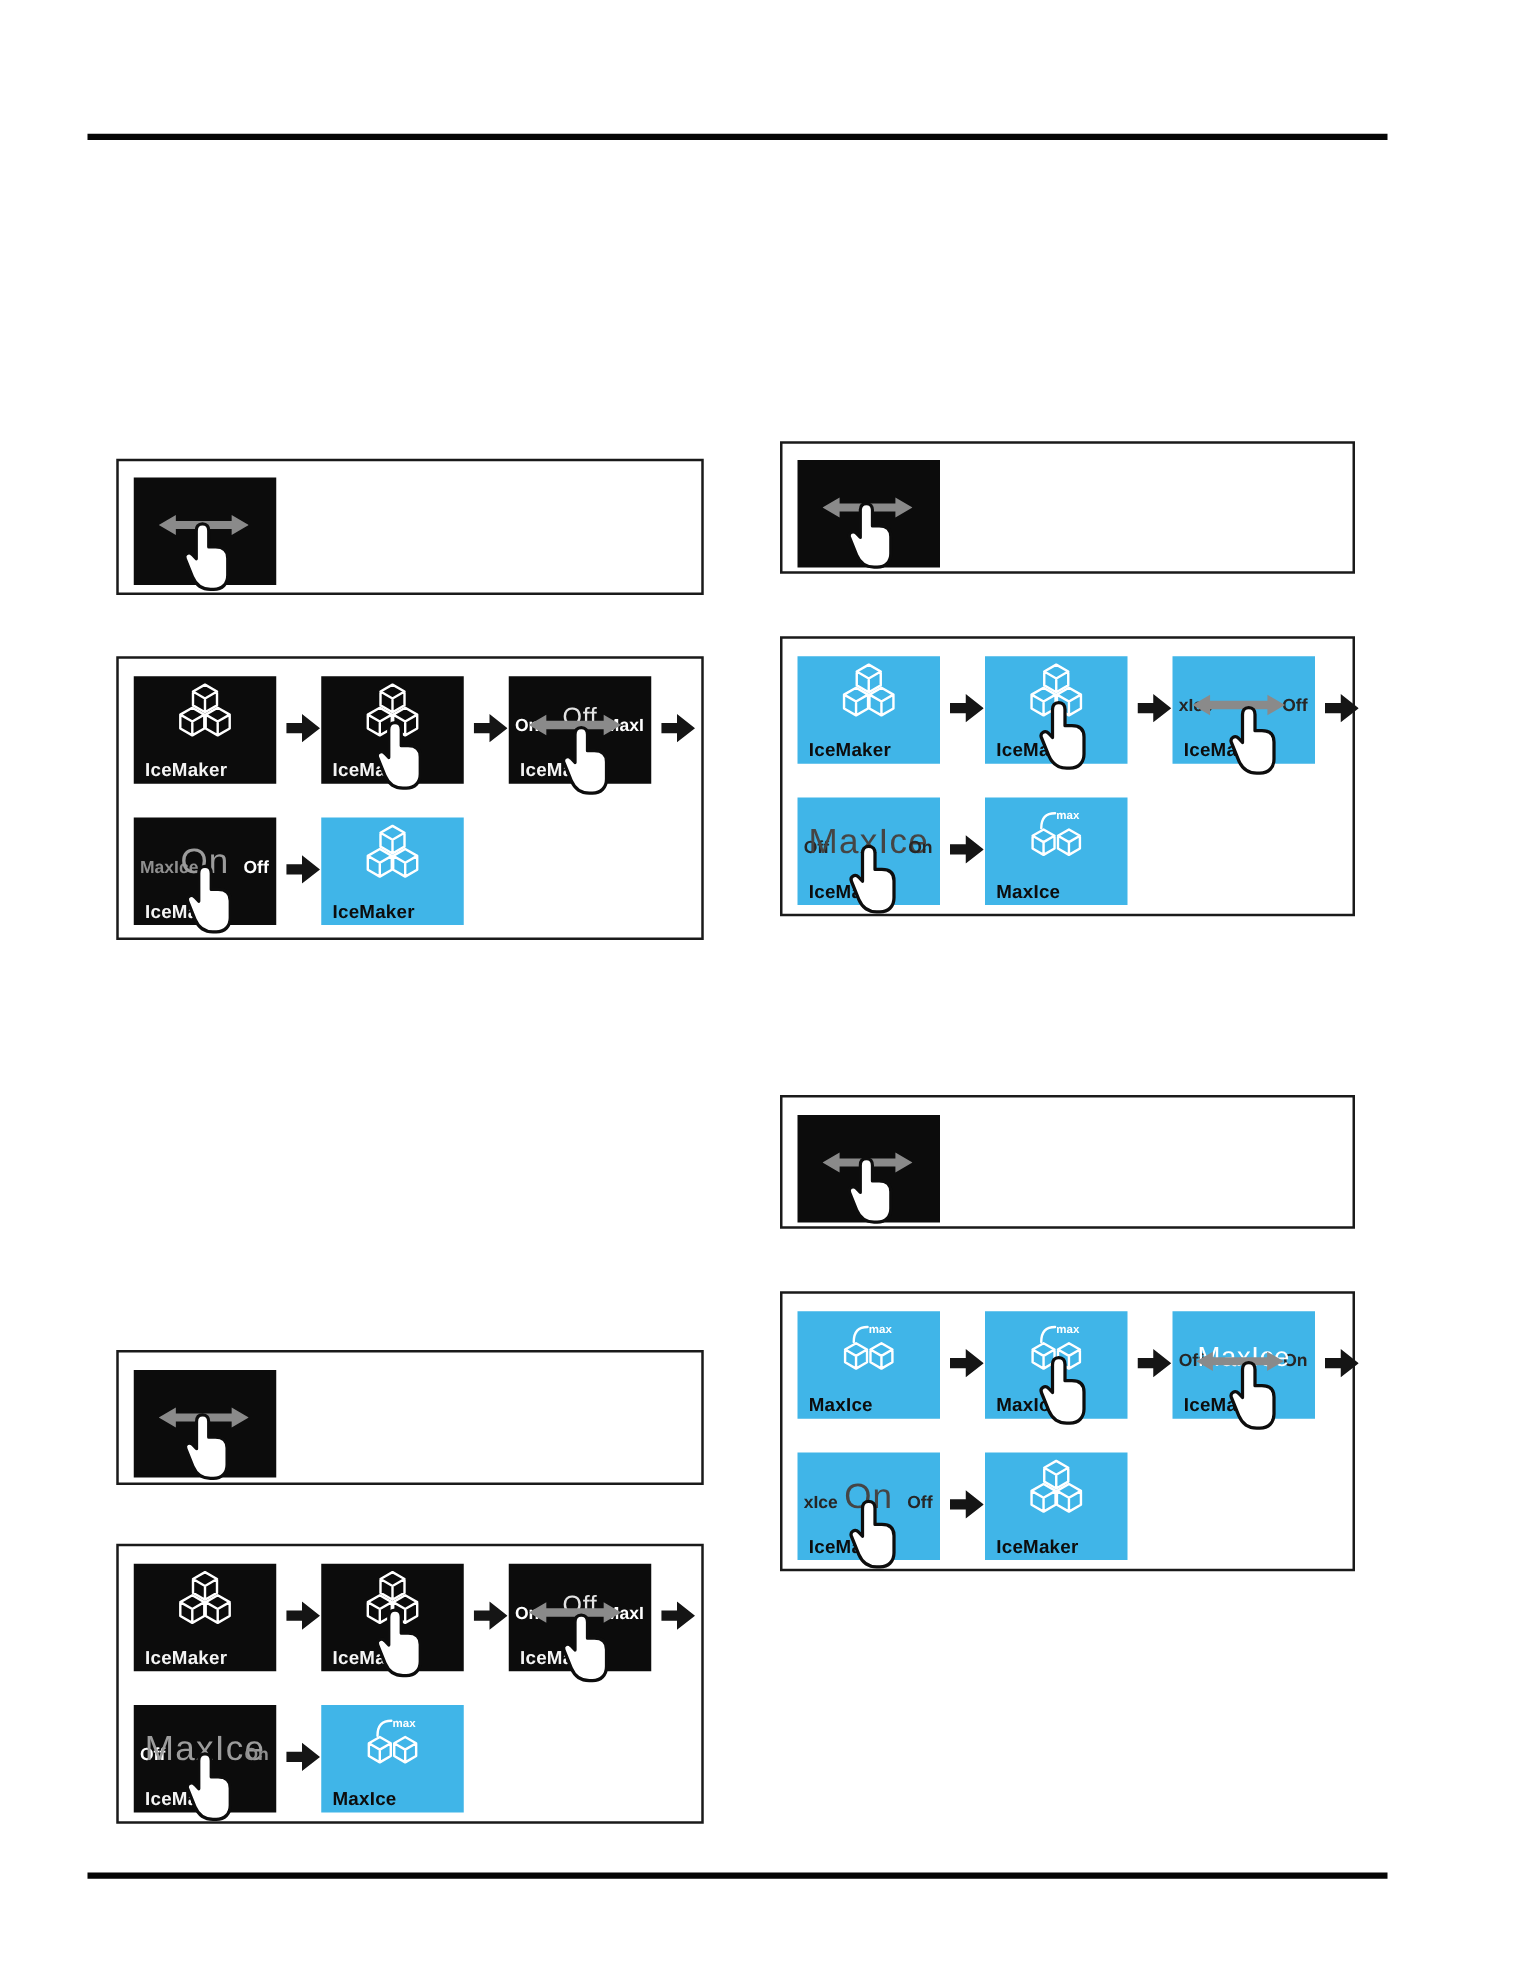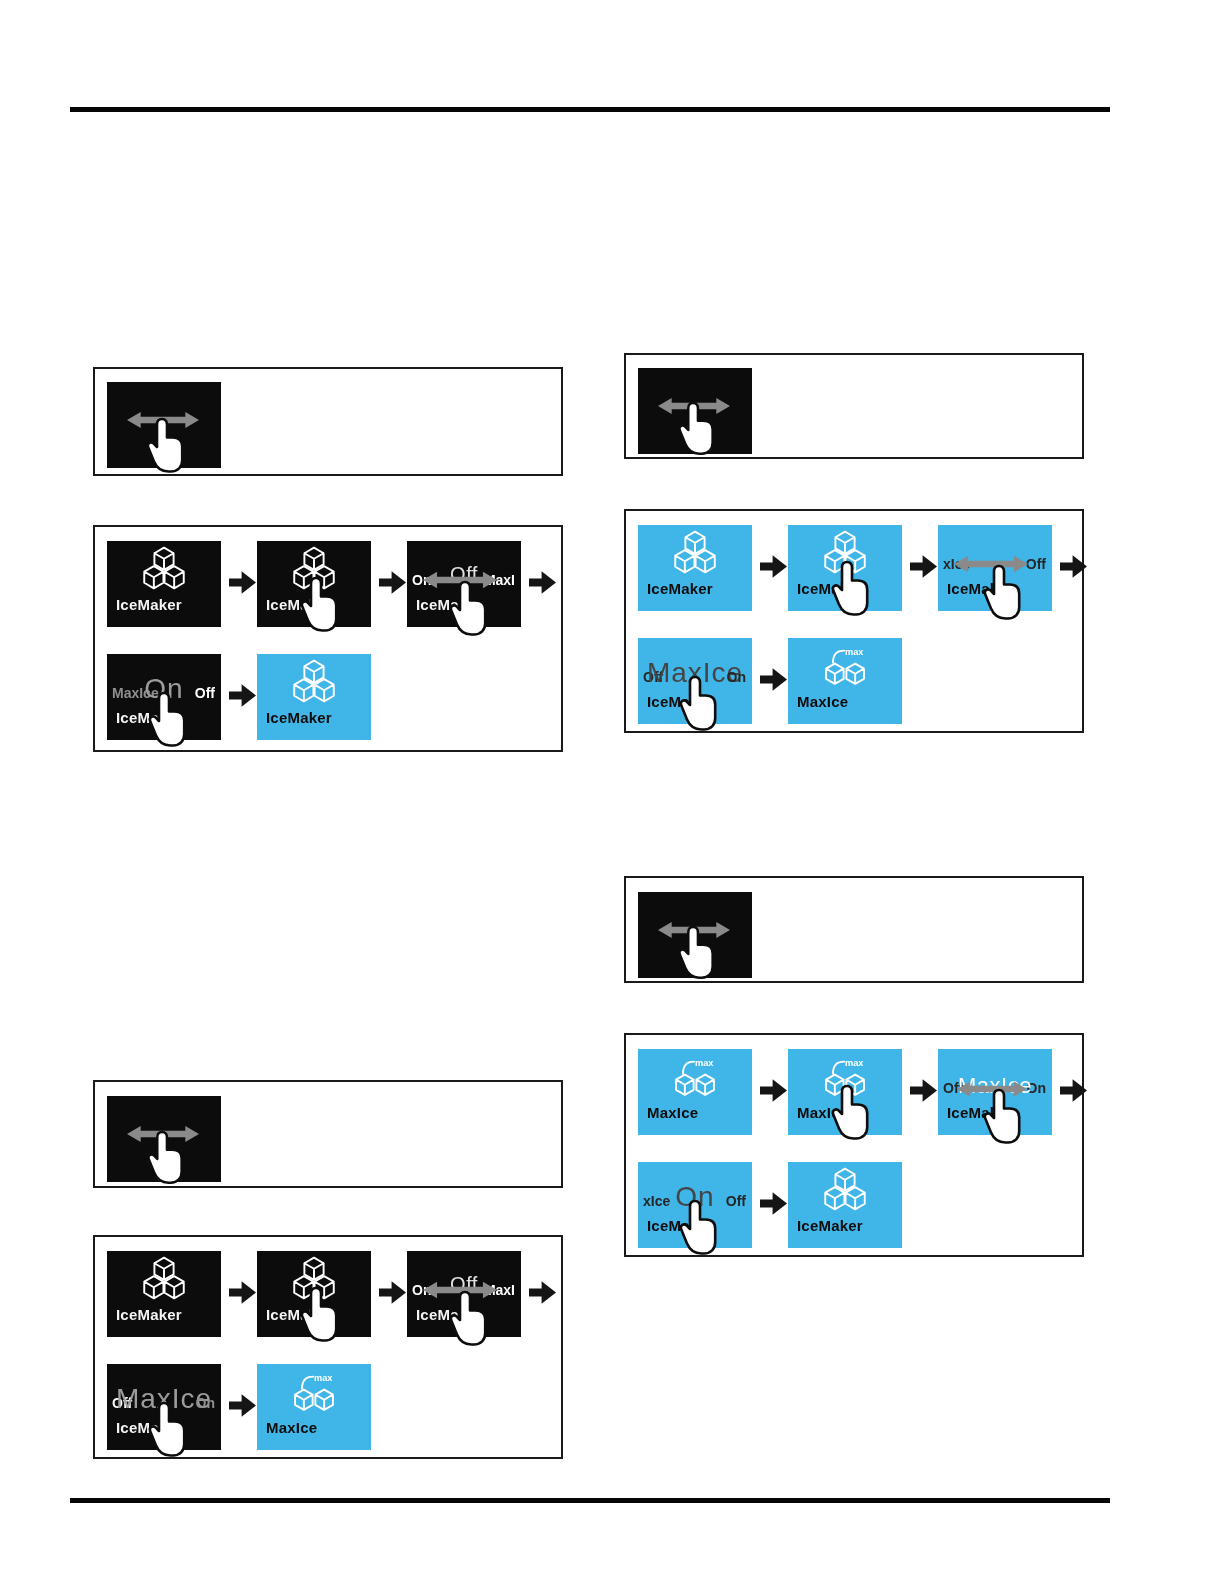--- a/index.html
+++ b/index.html
@@ -5,21 +5,21 @@
   html,body{margin:0;padding:0;}
   body{width:1224px;height:1584px;position:relative;background:#ffffff;
        font-family:"Liberation Sans",sans-serif;overflow:hidden;}
   .rule{position:absolute;height:5px;background:#050505;}
   .fig{position:absolute;border:2px solid #1a1a1a;background:#ffffff;box-sizing:border-box;}
   .tile{position:absolute;width:114px;height:86px;overflow:hidden;}
   .tile.dark{background:#0c0c0c;}
   .tile.blue{background:#40b5e8;}
   .icon{position:absolute;left:50%;top:3px;transform:translateX(-50%);}
   .icon.mx{top:5px;}
-  .lbl{position:absolute;left:9px;bottom:14px;font-size:15px;font-weight:700;letter-spacing:.2px;white-space:nowrap;}
+  .lbl{position:absolute;left:9px;bottom:2px;font-size:15px;font-weight:700;letter-spacing:.2px;white-space:nowrap;}
   .dark .lbl{color:#f4f4f4;}
   .blue .lbl{color:#0d0d0d;}
   .opt{position:absolute;top:31px;font-size:14px;font-weight:700;white-space:nowrap;}
   .opt.l{left:5px;} .opt.r{right:6px;}
   .dark .opt{color:#ffffff;}
   .dark .opt.dim{color:#8f8f8f;}
   .blue .opt{color:#262626;}
   .bigc{position:absolute;width:100%;text-align:center;top:22px;font-size:20px;font-weight:400;
         letter-spacing:.5px;color:#e2e2e2;z-index:1;}
   .bigc.white{color:#ffffff;font-size:22px;top:24px;}

